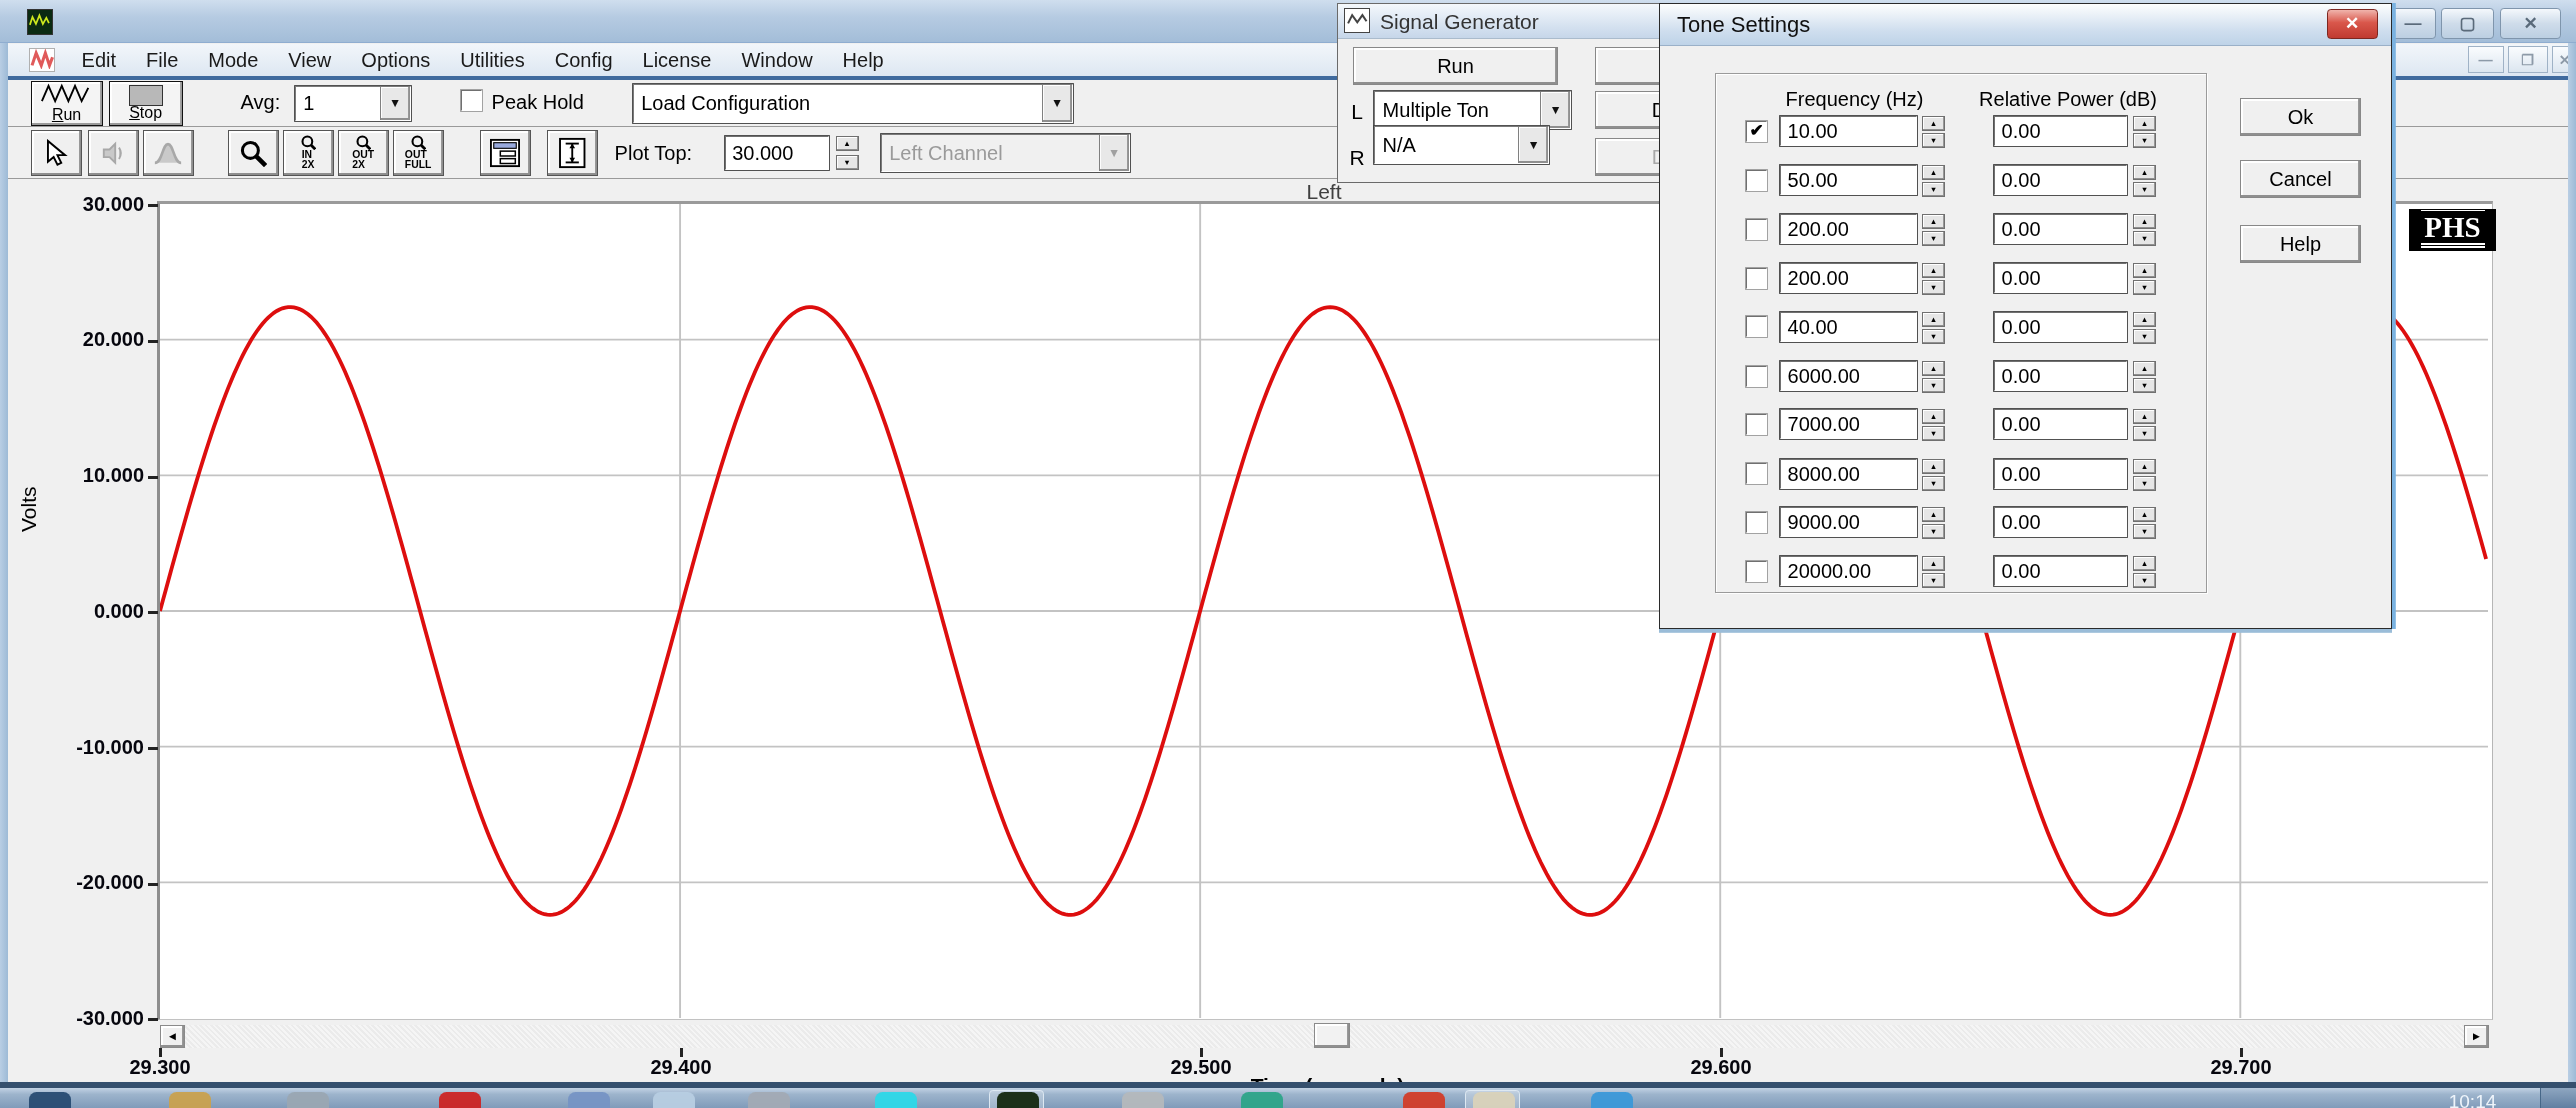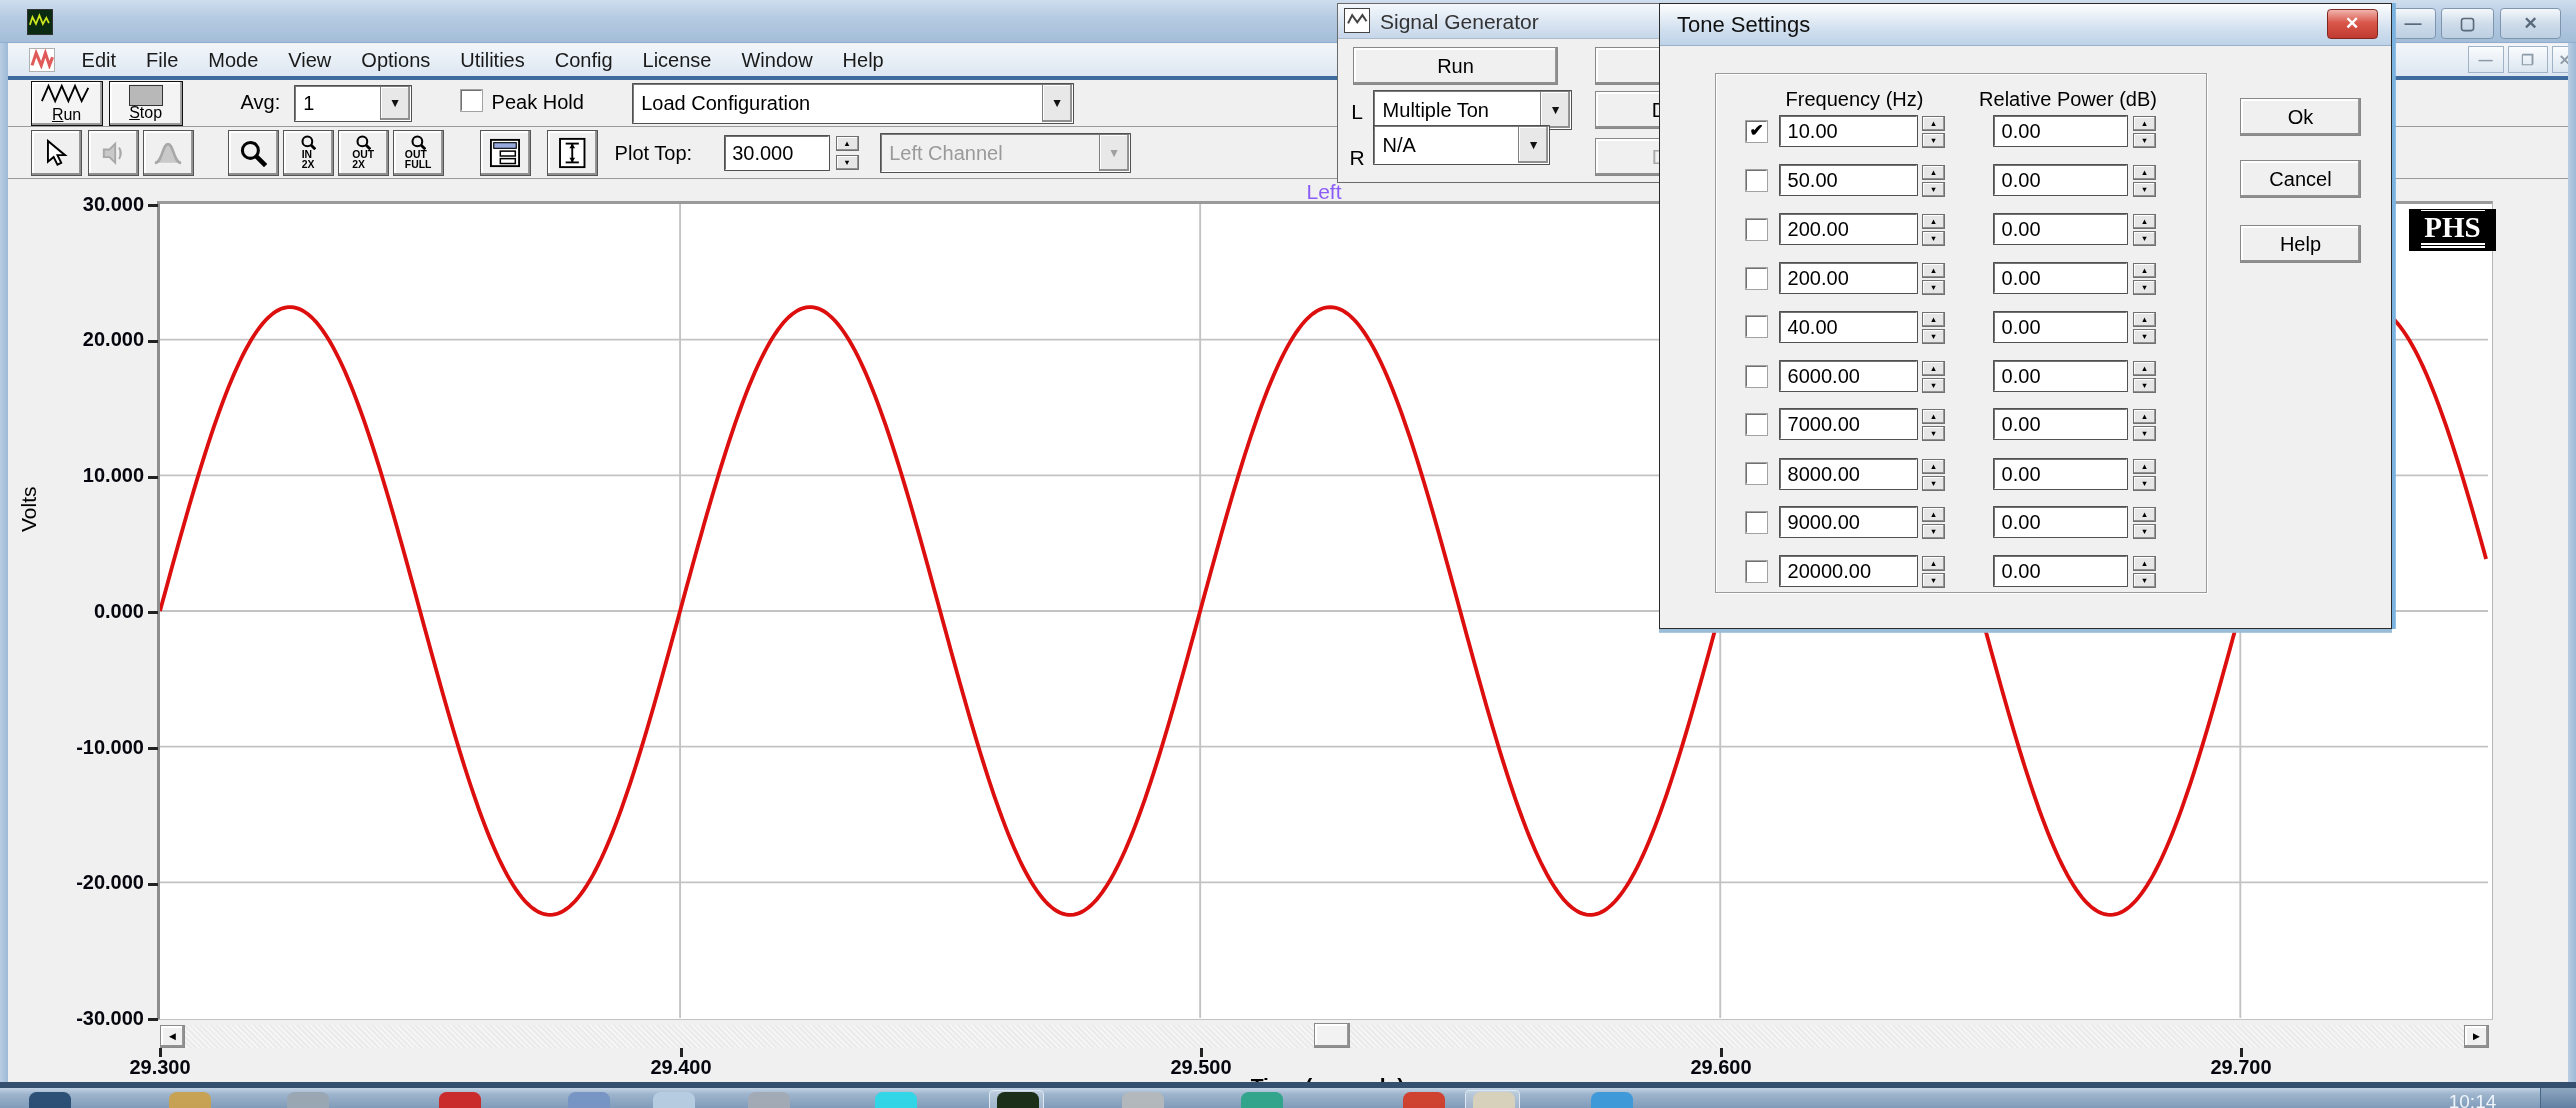--- a/index.html
+++ b/index.html
@@ -60,21 +60,21 @@
   .field { position:absolute; background:#fff; border:1.9px solid; border-color:#707070 #fff #fff #707070;
     box-shadow:0 0 0 0.9px #404040; font-size:20px; color:#000; }
   .field .val { position:absolute; left:6.6px; top:50%; transform:translateY(-50%); white-space:nowrap; }
   .spin { position:absolute; width:23px; }
   .spin .s { position:absolute; left:0; width:23px; height:15px; background:#e6e6e6;
     border:0.9px solid #707070; box-shadow:inset -0.9px -0.9px 0 #909090, inset 0.9px 0.9px 0 #fff;
     font-size:7.6px; text-align:center; line-height:13.3px; color:#000; }
   .spin .up { top:0; } .spin .dn { bottom:0; }
 
   
-  #chart-title { position:absolute; width:152px; text-align:center; font-size:21px; color:#8b5cf6; }
+  #chart-title { position:absolute; width:152px; text-align:center; font-size:21px; color:#404040; }
   #ylabel { position:absolute; left:17px; top:532px; font-size:21px; color:#000; transform:rotate(-90deg); transform-origin:left top; }
   #plot { position:absolute; background:#fff; border-top:3.8px solid #9a9a9a; border-left:3.8px solid #8e8e8e;
     border-right:0.9px solid #b6b6b6; border-bottom:0.9px solid #c2c2c2; }
   #plot svg { position:absolute; left:0; top:0; }
   .ytick-label { position:absolute; width:123px; text-align:right; font-size:20px; font-weight:bold; color:#06060e; }
   .ytick-mark { position:absolute; width:9.5px; height:2.8px; background:#222; }
   .xtick-label { position:absolute; width:114px; text-align:center; font-size:20px; font-weight:bold; color:#06060e; }
   .xtick-mark { position:absolute; width:2.8px; height:8.5px; background:#222; }
   #xlabel { position:absolute; width:285px; text-align:center; font-size:21px; font-weight:bold; color:#000; }
   #phs-logo { position:absolute; background:#000; border:1.9px solid #000; color:#fff; text-align:center;

